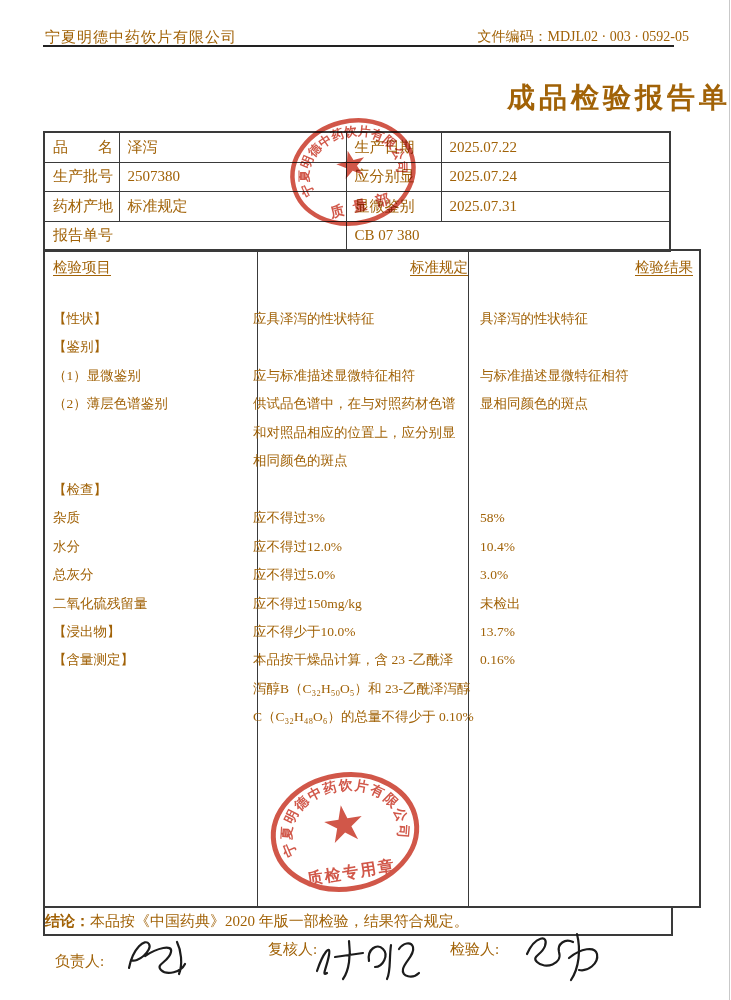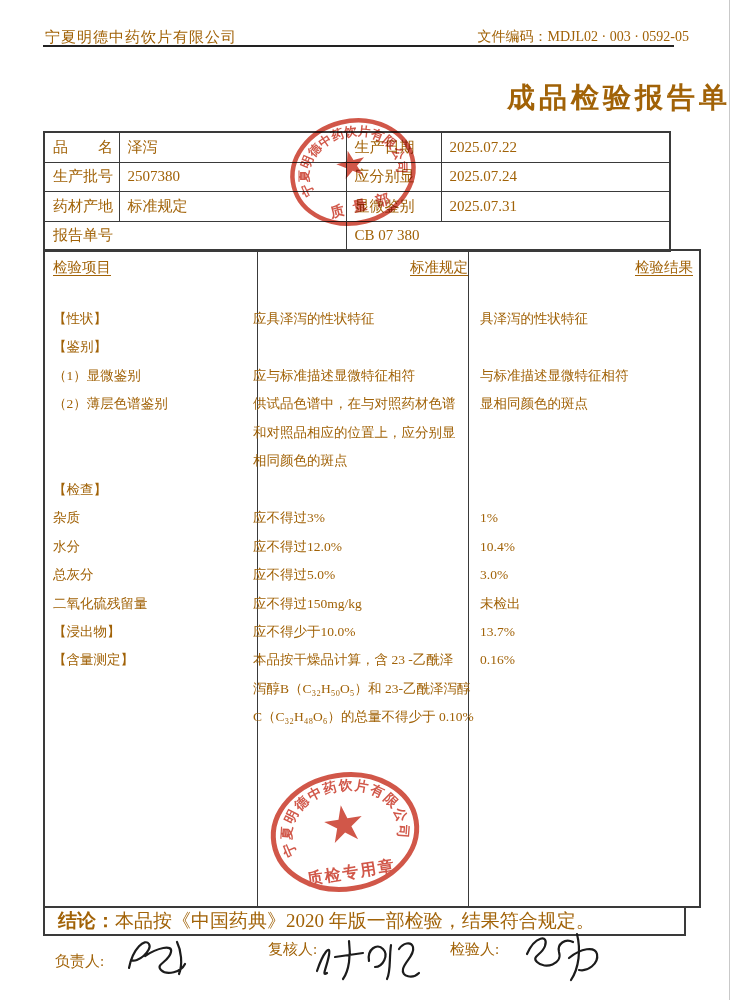--- a/index.html
+++ b/index.html
@@ -40,21 +40,21 @@
   .col-lines{
     position:absolute;top:54px;white-space:pre;font-size:13.5px;line-height:28.45px;
   }
   .col-lines.c1{left:8px;}
   .col-lines.c2{left:208px;}
   .col-lines.c3{left:435px;}
   
   .conclusion{
     position:absolute;left:43px;top:908px;width:626px;height:26px;
     border:2px solid #3a3a3a;border-top:none;
-    font-size:19px;line-height:26px;padding-left:13px;white-space:nowrap;
+    font-size:15px;line-height:26px;padding-left:0;white-space:nowrap;
   }
   .conclusion b{font-weight:bold;}
   
   .sig-label{position:absolute;top:940px;font-size:15px;}
   .sig-label.s1{left:55px;margin-top:12px;} .sig-label.s2{left:268px;} .sig-label.s3{left:450px;}
   .sig-svg{position:absolute;}
   .sig-svg path{stroke:#1c1c1c;stroke-width:2.2;fill:none;stroke-linecap:round;}
   
   .stamp{position:absolute;mix-blend-mode:multiply;opacity:0.84;}
   .stamp.top{left:273px;top:105px;transform:rotate(-14deg);}
@@ -139,21 +139,21 @@
 本品按干燥品计算，含 23 -乙酰泽
 泻醇B（C₃₂H₅₀O₅）和 23-乙酰泽泻醇
 C（C₃₂H₄₈O₆）的总量不得少于 0.10%</div>
     <div class="col-lines c3">具泽泻的性状特征
 
 与标准描述显微特征相符
 显相同颜色的斑点
 
 
 
-1%
+58%
 10.4%
 3.0%
 未检出
 13.7%
 0.16%</div>
   </div>
 
   <div class="conclusion">
     <b>结论：</b><span>本品按《中国药典》2020 年版一部检验，结果符合规定。</span>
   </div>

